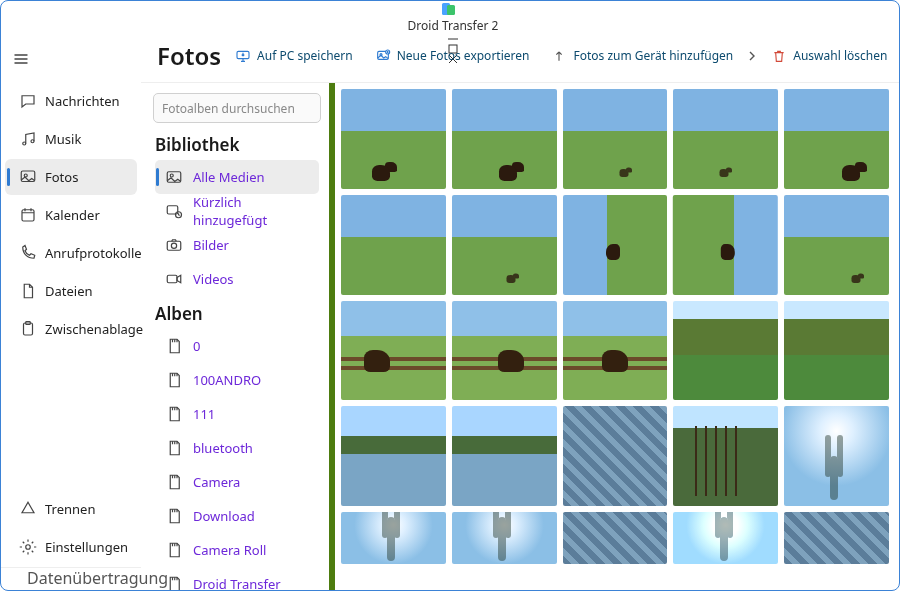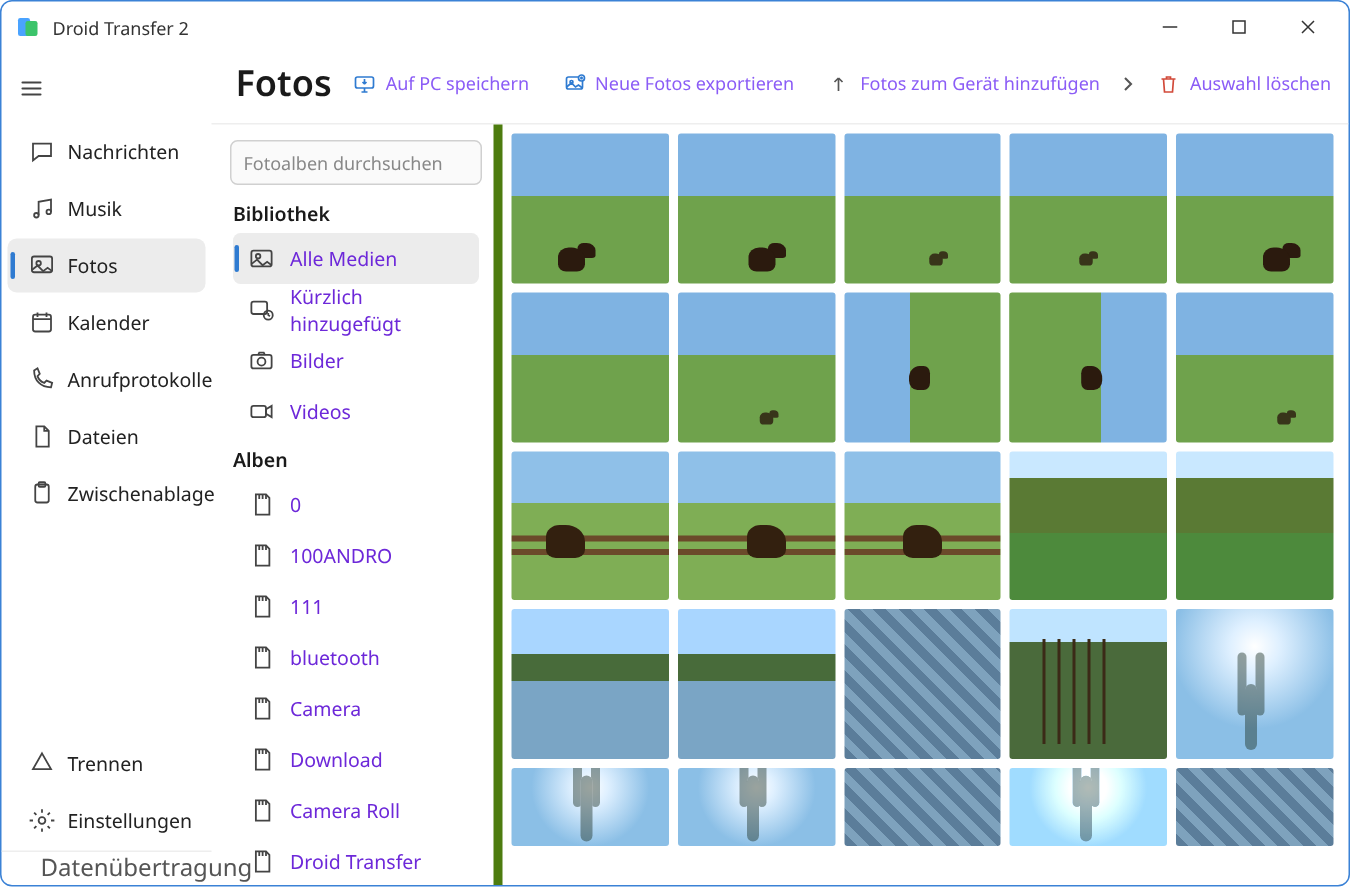--- a/index.html
+++ b/index.html
@@ -14,20 +14,21 @@
     border: 1px solid #3b82d6;
     border-radius: 8px;
     position: relative;
   }
   
   .titlebar {
     height: 34px;
     display: flex;
     align-items: center;
     padding: 0 4px 0 10px;
+    flex-direction: column;
   }
   .titlebar .app-icon { width:16px; height:16px; margin-right:8px; }
   .titlebar .title { font-size: 12px; color:#333; }
   .titlebar .spacer { flex:1; }
   .win-btn { width:46px; height:32px; display:flex; align-items:center; justify-content:center; color:#333; }
   .win-btn svg { width:10px; height:10px; }
 
   .app-body { display:flex; height: calc(591px - 34px - 1px); }
 
   
@@ -65,21 +66,21 @@
   
   .content { flex:1; display:flex; flex-direction:column; min-width:0; }
   .content-header {
     display:flex; align-items:center; gap:6px;
     padding: 4px 8px 10px 16px;
     border-bottom:1px solid #eee;
   }
   .page-title { font-size:24px; font-weight:600; margin-right:auto; }
   .tool-btn {
     display:flex; align-items:center; gap:6px;
-    height:32px; padding:0 8px; font-size:12px; color:#8b5cf6;
+    height:32px; padding:0 8px; font-size:12px; color:#0c4a6e;
     border-radius:4px; white-space:nowrap;
   }
   .tool-icon { width:16px; height:16px; color:#2f7bd1; }
   .tool-icon.muted { color:#555; }
   .chev-more { width:24px; height:32px; display:flex; align-items:center; justify-content:center; }
 
   .content-body { flex:1; display:flex; min-height:0; }
 
   
   .albums {
@@ -90,21 +91,21 @@
     position:relative;
   }
   .albums::-webkit-scrollbar { width:6px; }
   .albums::-webkit-scrollbar-thumb { background:#d0d0d0; border-radius:3px; }
   .search-box {
     display:flex; align-items:center;
     height:30px; border:1px solid #d0d0d0; border-radius:5px;
     padding:0 8px; background:#fafafa; color:#888; font-size:12px;
     margin-bottom:10px;
   }
-  .section-title { font-size:13px; font-weight:600; margin: 6px 0 4px 2px; }
+  .section-title { font-size:17px; font-weight:600; margin: 6px 0 4px 2px; }
   .lib-item {
     display:flex; align-items:center; gap:10px;
     height:34px; padding:0 6px 0 10px; font-size:13px; color:#6d28d9;
     border-radius:5px; position:relative; margin:0 2px;
   }
   .lib-item.active { background:#ececec; }
   .lib-item.active::before {
     content:""; position:absolute; left:1px; top:8px; bottom:8px; width:3px;
     background:#2f7bd1; border-radius:3px;
   }

